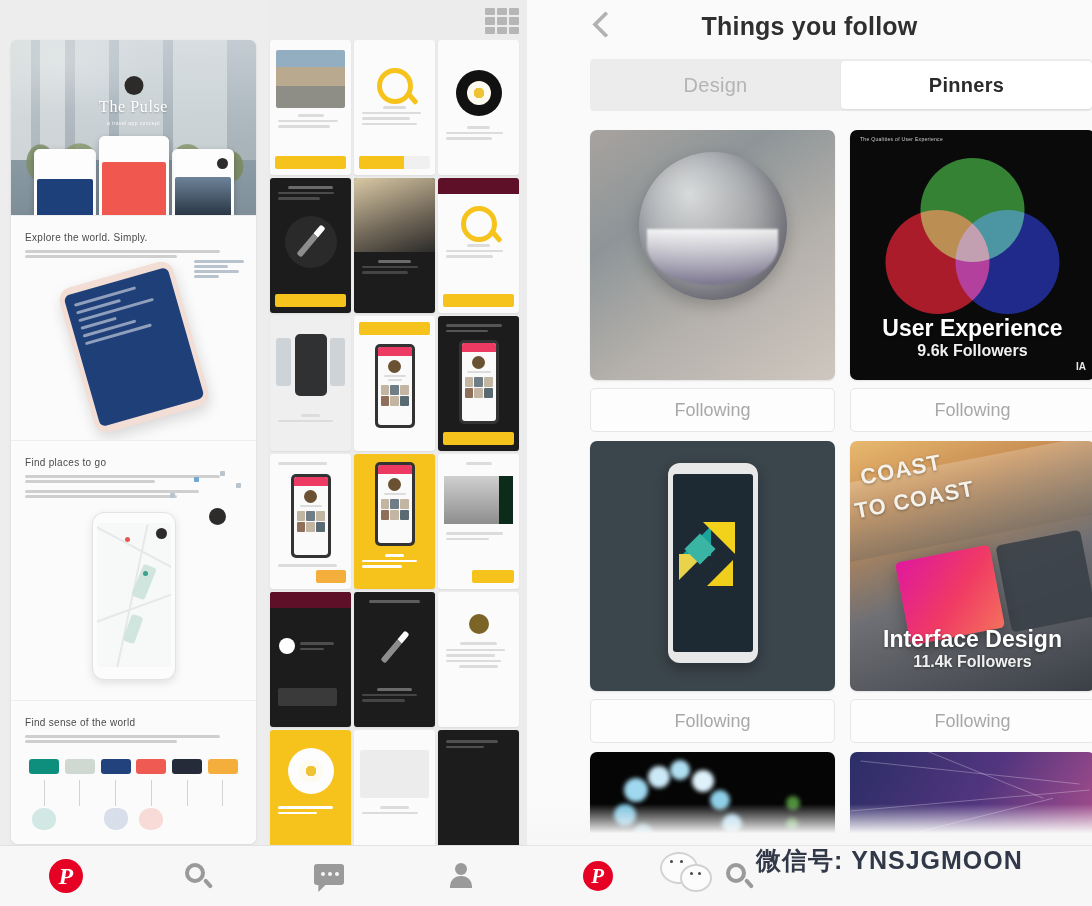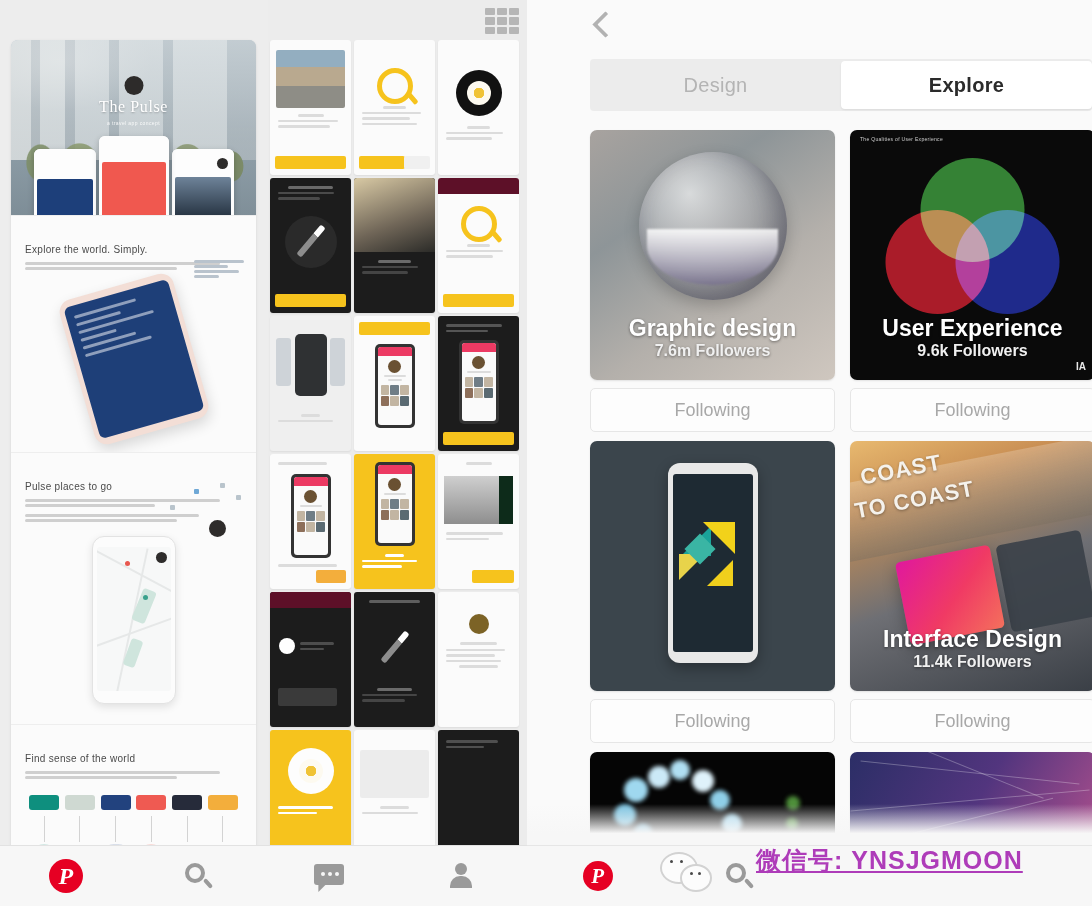--- a/index.html
+++ b/index.html
@@ -53,21 +53,21 @@
   .hp2{left:50%;transform:translateX(-50%);width:70px;height:85px;z-index:2;}
   .hp3{right:0;width:62px;height:72px;}
   .hp-notch{height:8px;background:#fdfdfd;}
   .hp-blue{position:absolute;left:3px;right:3px;bottom:3px;top:30px;background:#1d3f7a;border-radius:2px;}
   .hp-red{position:absolute;left:3px;right:3px;bottom:4px;top:26px;background:#f0584f;border-radius:2px;}
   .hp-night{position:absolute;left:3px;right:3px;bottom:3px;top:28px;
     background:linear-gradient(180deg,#6e8399,#24313f);border-radius:2px;}
   .hp-dot{position:absolute;right:6px;top:22px;width:11px;height:11px;border-radius:50%;background:#2e2c2b;z-index:3;}
 
   .sec{position:relative;padding:16px 14px 14px;background:#fbfbfb;border-top:1px solid #eeeeee;}
-  .sec-h{font-size:10px;color:#4a4a4a;letter-spacing:.3px;filter:blur(.5px);margin-bottom:7px;margin-top:12px;}
+  .sec-h{font-size:10px;color:#4a4a4a;letter-spacing:.3px;filter:blur(.5px);margin-bottom:7px;}
   .blurline{height:3px;background:#cfcfcf;border-radius:2px;margin:2px 0;filter:blur(.5px);}
   .bl-90{width:90%}.bl-80{width:80%}.bl-70{width:70%}.bl-60{width:60%}.bl-45{width:45%}
 
   .phone-tilt{position:relative;margin:14px auto 4px;width:118px;height:150px;
     transform:rotate(-16deg);border-radius:13px;background:#f3ded6;
     box-shadow:0 6px 14px rgba(0,0,0,.14);padding:7px 5px;box-sizing:border-box;}
   .phone-tilt-scr{width:100%;height:100%;border-radius:6px;background:#1e3f78;overflow:hidden;}
   .pt-lines{padding:10px 8px;}
   .pt-lines div{height:3px;background:rgba(255,255,255,.5);border-radius:2px;margin-bottom:5px;}
   .sidebar-notes{position:absolute;right:6px;top:42px;width:56px;}
@@ -250,22 +250,22 @@
   .right-nav .nav-item{flex:1;display:flex;align-items:center;justify-content:center;}
 
   
   .wm{position:absolute;left:660px;top:846px;width:432px;height:60px;pointer-events:none;}
   .wm-wechat{position:absolute;left:0;top:4px;width:50px;height:40px;opacity:.92;}
   .wm-wechat .b1{position:absolute;left:0;top:2px;width:34px;height:28px;border-radius:50%;
     background:#fdfdfd;border:2px solid #cfcfcf;}
   .wm-wechat .b2{position:absolute;left:20px;top:14px;width:28px;height:24px;border-radius:50%;
     background:#fdfdfd;border:2px solid #cfcfcf;}
   .wm-wechat .e{position:absolute;width:3px;height:3px;border-radius:50%;background:#3a3a3a;}
-  .wm-id{position:absolute;left:96px;top:-2px;font-size:25px;font-weight:bold;color:#a21caf;
-    letter-spacing:1px;opacity:.85;text-decoration:underline;}
+  .wm-id{position:absolute;left:96px;top:-2px;font-size:25px;font-weight:bold;color:#0f172a;
+    letter-spacing:1px;opacity:.85;}
   .wm-main{position:absolute;left:68px;top:12px;font-size:31px;font-weight:bold;color:#3a3a3a;
     letter-spacing:1px;white-space:nowrap;}
 </style>
 </head>
 <body>
 
 <div class="screen">
 
   <div class="left-panel">
     <div class="left-scroll">
@@ -314,21 +314,21 @@
           </div>
           <div class="sidebar-notes">
             <div class="blurline bl-90"></div>
               <div class="blurline bl-60"></div>
             <div class="blurline bl-80"></div>
               <div class="blurline bl-45"></div>
           </div>
         </div>
 
         <div class="sec">
-          <div class="sec-h">Pulse places to go</div>
+          <div class="sec-h">Find places to go</div>
           <div class="blurline bl-90"></div>
           <div class="blurline bl-60"></div>
           <div class="blurline bl-80" style="margin-top:7px"></div>
           <div class="blurline bl-70"></div>
           <div class="findmap">
             <div class="fm-node" style="left:30px;top:10px;background:#6fa8d6"></div>
             <div class="fm-node" style="left:56px;top:4px"></div>
             <div class="fm-node" style="left:72px;top:16px"></div>
             <div class="fm-node" style="left:6px;top:26px"></div>
             <div class="fm-big"></div>
@@ -653,38 +653,37 @@
         <div class="ic-user">
             <div class="hd"></div>
             <div class="bd"></div>
           </div>
       </div>
     </div>
   </div>
 
   <div class="right-panel">
 
+    <div class="r-header">
+      <div class="r-title">Things you follow</div>
+    </div>
     <div style="position:absolute;left:61px;top:8px;width:40px;height:42px;">
       <div class="chev"></div>
     </div>
 
     <div class="segbar" style="left:63px">
       <div class="segtab">Design</div>
-      <div class="segtab active">Explore</div>
+      <div class="segtab active">Pinners</div>
     </div>
 
     <div class="cards" style="left:63px">
 
       <div class="card">
         <div class="card-img art-sphere">
           <div class="sphere"></div>
-          <div class="card-cap">
-            <div class="card-title">Graphic design</div>
-            <div class="card-foll">7.6m Followers</div>
-          </div>
         </div>
         <div class="follow-btn">Following</div>
       </div>
 
       <div class="card">
         <div class="card-img art-ux">
           <div class="ux-txt">The Qualities of User Experience</div>
           <div class="venn">
             <span class="v1"></span>
               <span class="v2"></span>

